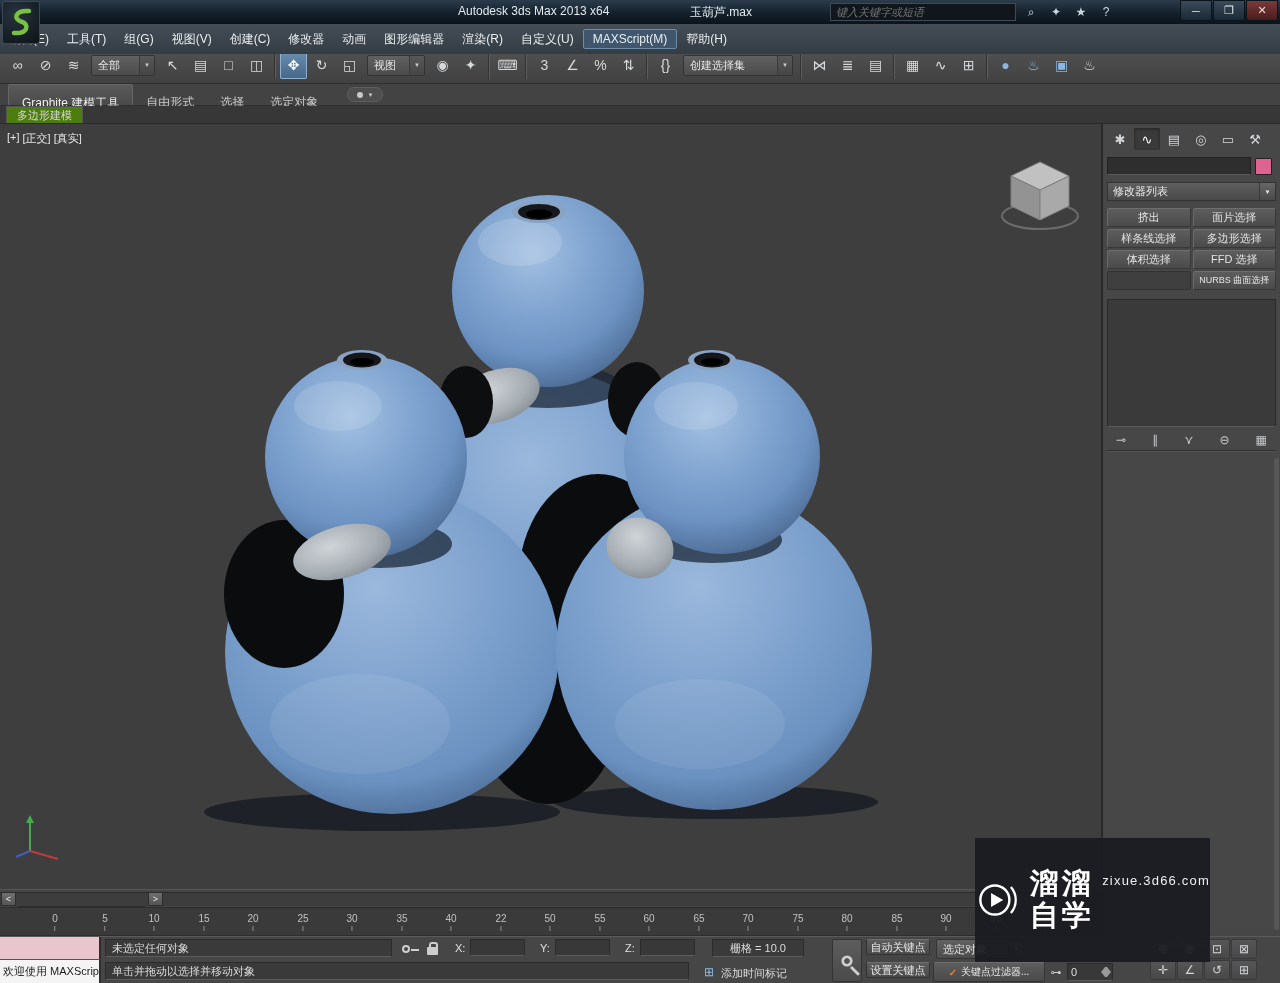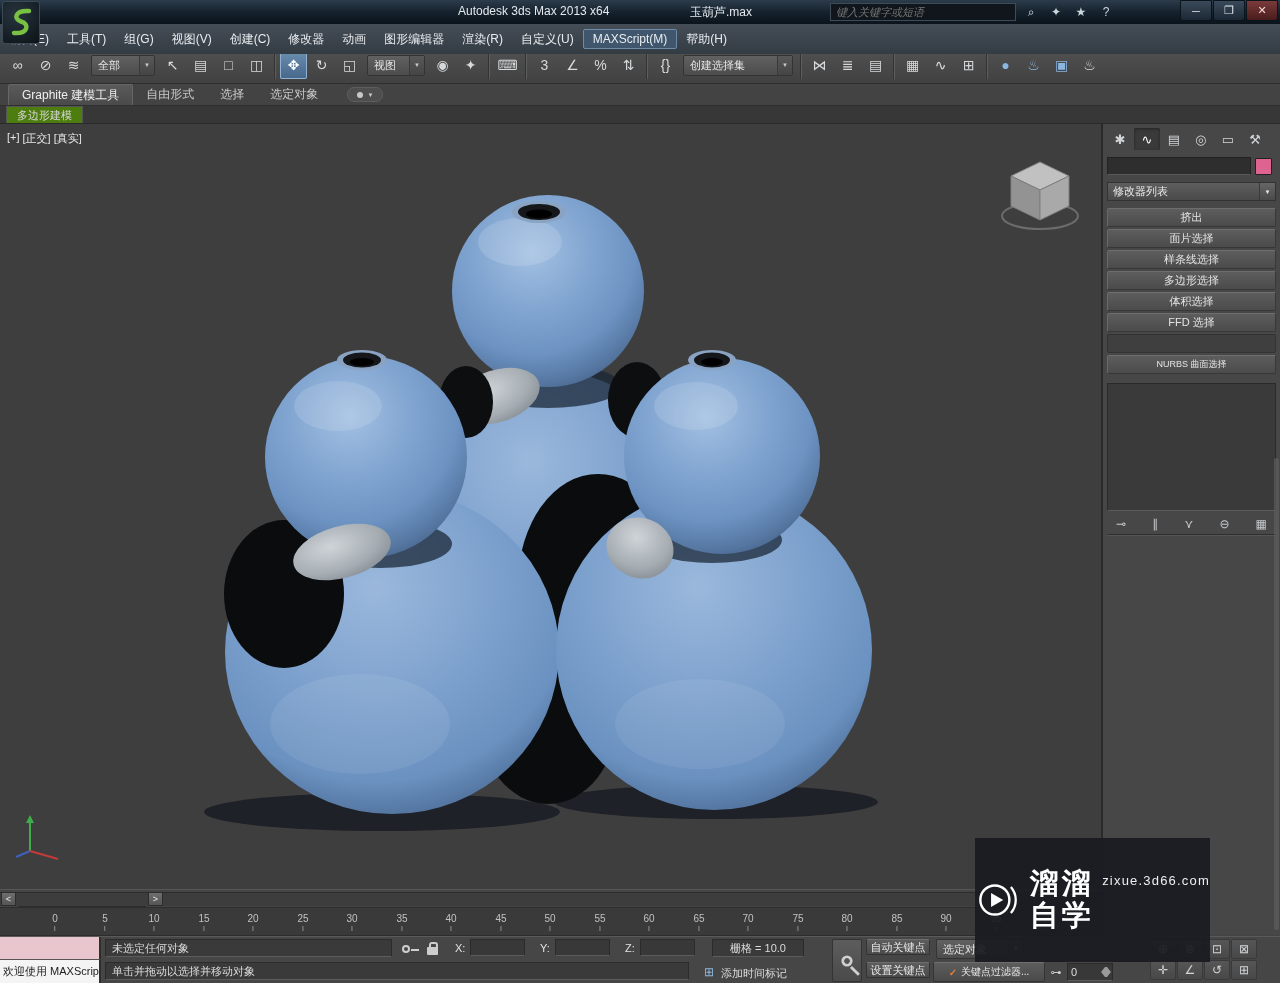--- a/index.html
+++ b/index.html
@@ -46,21 +46,21 @@
   .tb-sep{width:2px;height:28px;margin:0 3px;border-left:1px solid #333;border-right:1px solid #5e5e5e;flex:none}
   .tb-dd{height:21px;background:linear-gradient(#616161,#4c4c4c);border:1px solid #333;border-radius:2px;
     display:flex;align-items:center;font-size:11px;color:#e6e6e6;margin:0 3px;flex:none}
   .tb-dd .val{padding:0 6px;flex:1;white-space:nowrap;overflow:hidden}
   .tb-dd .dd-arrow{width:15px;height:100%;border-left:1px solid #3a3a3a;display:flex;align-items:center;
     justify-content:center;font-size:6px;color:#c8c8c8;background:linear-gradient(#585858,#454545)}
 
   
   #ribbontabs{position:absolute;left:0;top:84px;width:1280px;height:22px;background:#434343;
     border-bottom:1px solid #2f2f2f;display:flex;align-items:flex-end;padding-left:8px;z-index:4}
-  .rtab{padding:0 13px;height:21px;line-height:21px;color:#c9c9c9;white-space:nowrap}
+  .rtab{padding:8px 13px;height:21px;line-height:21px;color:#c9c9c9;white-space:nowrap}
   .rtab.active{background:linear-gradient(#5a5a5a,#4a4a4a);border:1px solid #666;border-bottom:none;
     color:#efefef;border-radius:2px 2px 0 0}
   #ribbon-options{margin-left:16px;margin-bottom:3px;width:36px;height:15px;background:#4e4e4e;
     border:1px solid #5e5e5e;border-radius:7px;display:flex;align-items:center;justify-content:center;gap:4px}
   #ribbon-options .dot{width:6px;height:6px;border-radius:50%;background:#c9c9c9}
   #ribbon-options .dd-arrow{font-size:6px;color:#c9c9c9}
   #ribbonsub{position:absolute;left:0;top:106px;width:1280px;height:18px;background:#373737;
     border-bottom:1px solid #2a2a2a;display:flex;padding-left:6px;z-index:4}
   #subtab{height:17px;line-height:17px;padding:0 10px;background:#4d7c0f;border:1px solid #555;
     border-bottom:none;font-size:11px;color:#d8d8d8;white-space:nowrap}
@@ -82,21 +82,21 @@
   .ptab.active{background:#3a3a3a;box-shadow:inset 0 1px 3px #222;color:#fff}
   #name-row{display:flex;gap:4px;align-items:center;margin-bottom:7px}
   #obj-name{width:144px;height:18px;background:#2e2e2e;border:1px solid #222;border-bottom-color:#5a5a5a;
     color:#ddd;font-size:11px;padding:0 3px;font-family:inherit}
   #obj-color{width:17px;height:17px;border:1px solid #222;border-radius:1px;background:#dd6390}
   #mod-list{height:19px;background:linear-gradient(#5e5e5e,#4a4a4a);border:1px solid #333;display:flex;
     align-items:center;font-size:11px;color:#e8e8e8;margin-bottom:7px}
   #mod-list .val{padding:0 5px;flex:1}
   #mod-list .dd-arrow{width:16px;height:100%;border-left:1px solid #3a3a3a;display:flex;align-items:center;
     justify-content:center;font-size:6px;background:linear-gradient(#666,#4a4a4a)}
-  #panel-btns{display:grid;grid-template-columns:1fr;gap:2px;margin-bottom:9px}
+  #panel-btns{display:grid;grid-template-columns:1fr 1fr;gap:2px;margin-bottom:9px}
   .pbtn{height:19px;background:linear-gradient(#5d5d5d,#4b4b4b);border:1px solid #383838;
     border-top-color:#6e6e6e;border-left-color:#6a6a6a;border-radius:2px;font-size:11px;color:#e4e4e4;
     display:flex;align-items:center;justify-content:center;white-space:nowrap;overflow:hidden}
   .pbtn.small{font-size:9px}
   .pslot{height:19px;background:#3f3f3f;border:1px solid #333;border-radius:2px}
   #mod-stack{height:128px;background:#3a3a3a;border:1px solid #2a2a2a;border-bottom-color:#5a5a5a;margin-bottom:4px}
   #stack-tools{display:flex;justify-content:space-between;padding:2px 9px 3px;border-bottom:1px solid #2f2f2f;
     box-shadow:0 1px 0 #555}
   .stool{font-size:12px;color:#c6c9cc}
   #panel-scroll{position:absolute;right:1px;top:334px;width:5px;height:472px;background:#5c5c5c;
@@ -429,21 +429,21 @@
 <div id="ruler">
   <span class="tick" style="left:55px">0</span>
   <span class="tick" style="left:105px">5</span>
   <span class="tick" style="left:154px">10</span>
   <span class="tick" style="left:204px">15</span>
   <span class="tick" style="left:253px">20</span>
   <span class="tick" style="left:303px">25</span>
   <span class="tick" style="left:352px">30</span>
   <span class="tick" style="left:402px">35</span>
   <span class="tick" style="left:451px">40</span>
-  <span class="tick" style="left:501px">45</span>
+  <span class="tick" style="left:501px">22</span>
   <span class="tick" style="left:550px">50</span>
   <span class="tick" style="left:600px">55</span>
   <span class="tick" style="left:649px">60</span>
   <span class="tick" style="left:699px">65</span>
   <span class="tick" style="left:748px">70</span>
   <span class="tick" style="left:798px">75</span>
   <span class="tick" style="left:847px">80</span>
   <span class="tick" style="left:897px">85</span>
   <span class="tick" style="left:946px">90</span>
   <span class="tick" style="left:996px">95</span>

